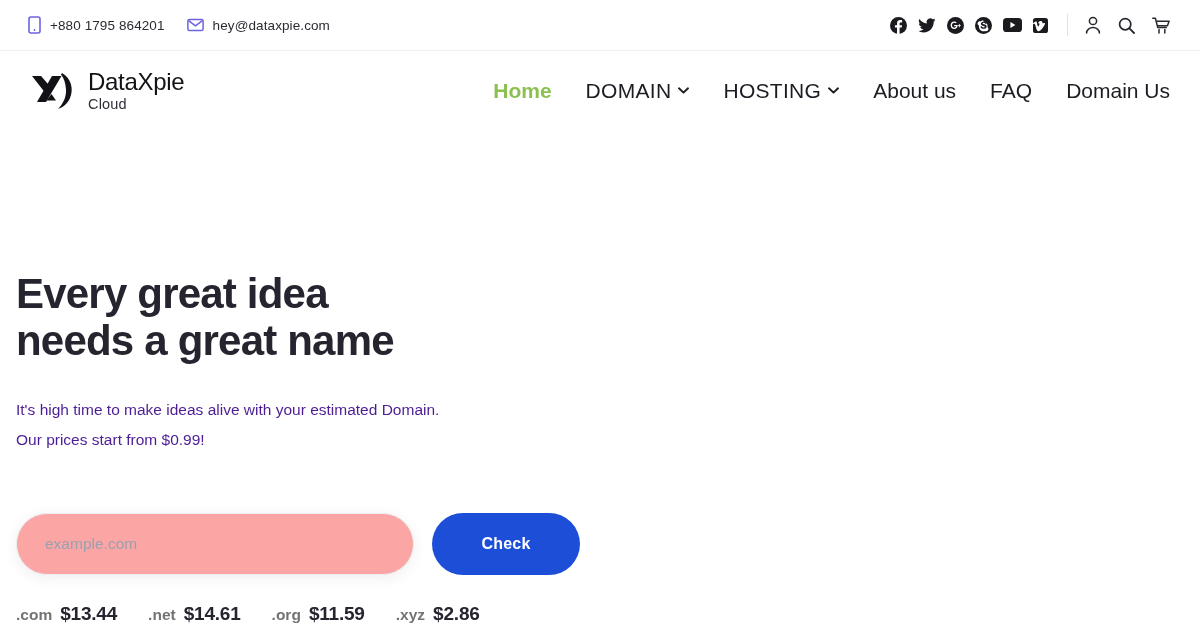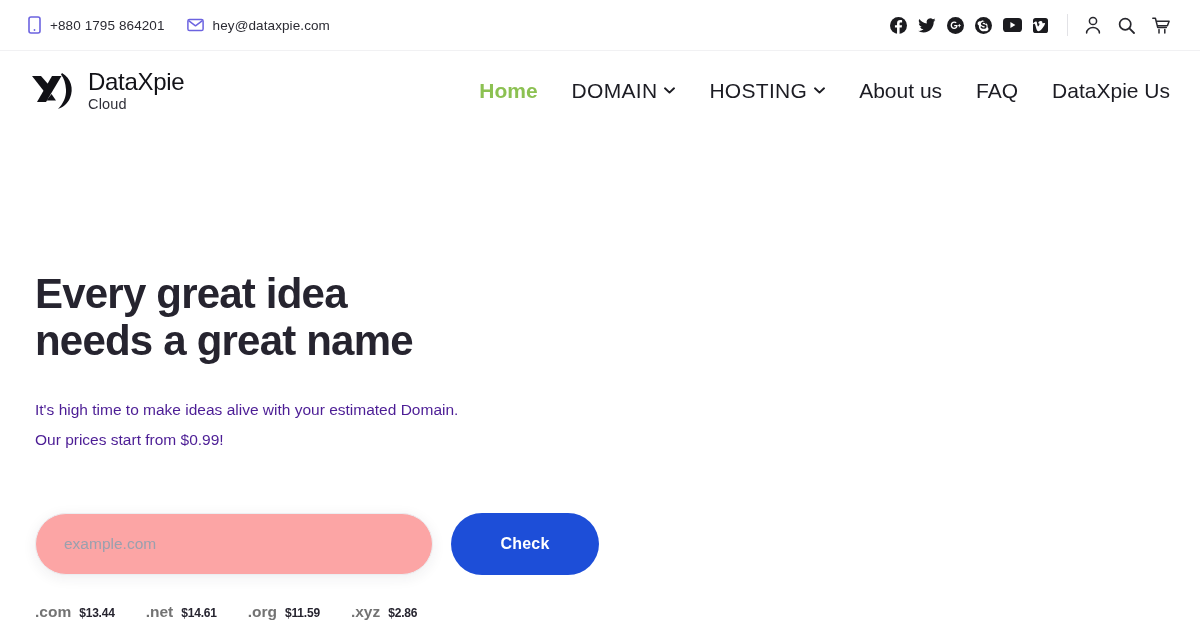--- a/index.html
+++ b/index.html
@@ -65,21 +65,21 @@
     cursor:pointer;
     white-space:nowrap;
   }
   .nav-item:last-child{ padding-right:0; }
   .nav-item.active{ color:#8cc152; font-weight:bold; }
   .nav-item.caps{ letter-spacing:.3px; }
   .chev{ display:flex; align-items:center; }
 
   
   .hero{
-    padding:0 35px;
+    padding:0 16px;
     position:relative;
     height:504px;
   }
   .hero-inner{ padding-top:140px; max-width:640px; }
   .hero-title{
     font-size:42px;
     font-weight:bold;
     line-height:1.12;
     color:#26242f;
     letter-spacing:-.8px;
@@ -128,21 +128,21 @@
   }
 
   .tlds{
     margin-top:28px;
     display:flex;
     align-items:baseline;
     gap:0;
   }
   .tld{ display:flex; align-items:baseline; gap:8px; margin-right:31px; }
   .tld-name{ color:#737373; font-size:15.5px; font-weight:bold; }
-  .tld-price{ color:#26242f; font-size:12px; font-weight:bold; letter-spacing:-.2px; }
+  .tld-price{ color:#26242f; font-size:19px; font-weight:bold; letter-spacing:-.2px; }
 </style>
 </head>
 <body>
 
 <div class="topbar">
 
   <div class="topbar-left">
 
     <div class="contact">
       <span class="ico-purple">
@@ -286,21 +286,21 @@
 
     <div class="nav-item">
       <span>About us</span>
     </div>
 
     <div class="nav-item">
       <span>FAQ</span>
     </div>
 
     <div class="nav-item">
-      <span>DataXpie Us</span>
+      <span>Domain Us</span>
     </div>
 
   </nav>
 </div>
 
 <div class="hero">
   <div class="hero-inner">
 
     <h1 class="hero-title">Every great idea
 needs a great name</h1>

